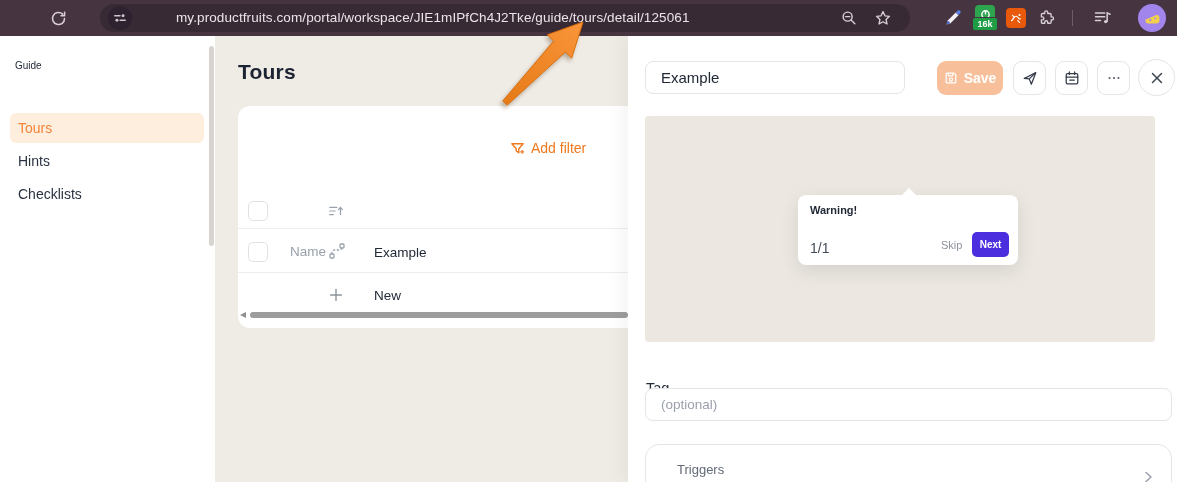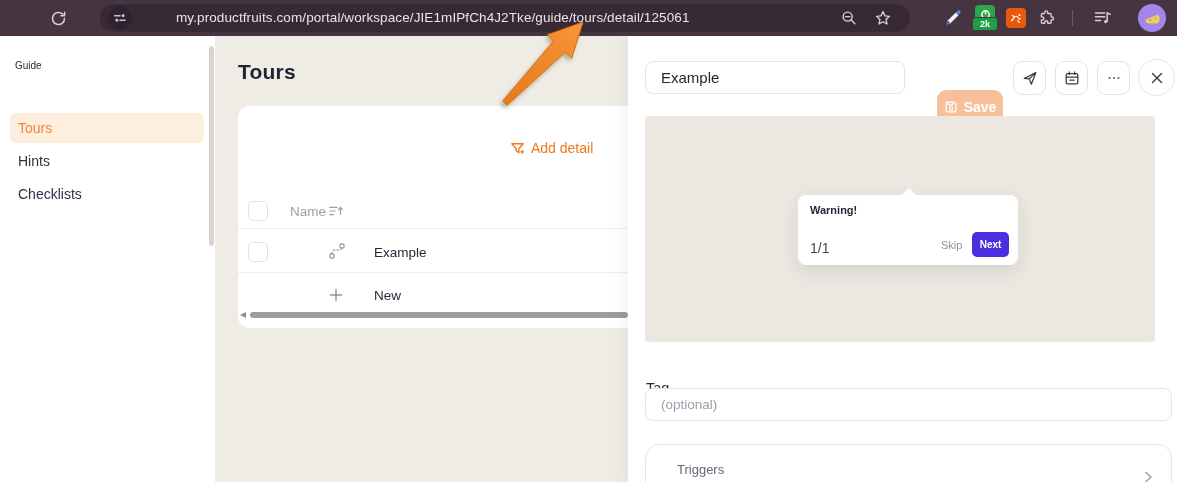--- a/index.html
+++ b/index.html
@@ -36,30 +36,30 @@
   
   .middle { left:215px; top:36px; width:413px; height:446px; background:#efece6; z-index:1; }
   .mid-title { left:23px; top:24px; font-size:21px; font-weight:600; color:#1c2433; letter-spacing:.2px; }
   .tours-card { left:23px; top:70px; width:390px; height:222px; background:#fff; border-radius:12px 0 0 12px; }
   .search-box { left:32px; top:26px; width:216px; height:33px; border:1px solid #e3e4e8; border-radius:8px; background:#fff; }
   .search-box input { position:absolute; left:32px; top:0; width:176px; height:31px; border:0; outline:0; font-family:"Liberation Sans",sans-serif; font-size:13px; color:#333b49; background:transparent; }
   .search-box input::placeholder { color:#9096a2; }
   .search-ic { left:11px; top:8px; width:16px; height:16px; color:#3c4350; }
   .add-filter { left:272px; top:32px; height:20px; display:flex; align-items:center; gap:6px; color:#f0791e; font-size:14px; cursor:pointer; background:none; border:0; font-family:"Liberation Sans",sans-serif; }
   .checkbox { width:20px; height:20px; border:1px solid #e1e2e6; border-radius:5px; background:#fff; }
-  .hdr-name { font-size:13.5px; color:#99a0ab; }
+  .hdr-name { font-size:13.5px; color:#99a0ab;margin-top:40px; }
   .row-divider { left:0; width:390px; height:1px; background:#ededee; }
   .cell-text { font-size:13.5px; color:#222a38; }
   .hscroll-thumb { left:12px; top:206px; width:378px; height:6px; border-radius:3px; background:#9d9d9d; }
   .hscroll-arrow { left:2px; top:206px; width:0; height:0; border-top:3.5px solid transparent; border-bottom:3.5px solid transparent; border-right:6px solid #8f8f8f; }
 
   
   .rpanel { left:628px; top:36px; width:549px; height:446px; background:#fff; box-shadow:-8px 0 16px rgba(0,0,0,.04); z-index:2; }
   .name-input { left:17px; top:25px; width:260px; height:33px; border:1px solid #e4e5e9; border-radius:8px; font-family:"Liberation Sans",sans-serif; font-size:15px; color:#202836; padding-left:15px; outline:none; background:#fff; }
-  .save-btn { left:309px; top:25px; width:66px; height:34px; border:0; border-radius:9px; background:#f7c09b; color:#fff; font-size:14px; font-weight:600; font-family:"Liberation Sans",sans-serif; display:flex; align-items:center; justify-content:center; gap:6px; cursor:pointer;margin-top:29px; }
+  .save-btn { left:309px; top:25px; width:66px; height:34px; border:0; border-radius:9px; background:#f7c09b; color:#fff; font-size:14px; font-weight:600; font-family:"Liberation Sans",sans-serif; display:flex; align-items:center; justify-content:center; gap:6px; cursor:pointer; }
   .icon-btn { top:25px; width:33px; height:34px; border:1px solid #e4e5e9; border-radius:9px; background:#fff; display:flex; align-items:center; justify-content:center; color:#333b49; cursor:pointer; }
   .close-btn { left:510px; top:23px; width:37px; height:37px; border:1px solid #e4e5e9; border-radius:50%; background:#fff; display:flex; align-items:center; justify-content:center; color:#333b49; cursor:pointer; }
   .preview { left:17px; top:80px; width:510px; height:226px; background:#ece8e1; border-radius:4px; }
   .tour-tip { left:153px; top:79px; width:220px; height:70px; background:#fff; border-radius:8px; box-shadow:0 6px 18px rgba(40,40,60,.12); }
   .tip-caret { left:104px; top:-7px; width:0; height:0; border-left:7px solid transparent; border-right:7px solid transparent; border-bottom:7px solid #fff; }
   .tip-title { left:12px; top:9px; font-size:11px; font-weight:600; color:#1f2735; }
   .tip-progress { left:12px; top:45px; font-size:14px; color:#434b59; }
   .tip-skip { left:143px; top:44px; font-size:11px; color:#8d939e; cursor:pointer; background:none; border:0; font-family:"Liberation Sans",sans-serif; }
   .tip-next { left:174px; top:37px; width:37px; height:25px; border:0; border-radius:5px; background:#4b2fdf; color:#fff; font-size:10px; font-weight:700; font-family:"Liberation Sans",sans-serif; cursor:pointer; }
   .tag-label { left:18px; top:328px; font-size:14.5px; color:#222a38;margin-top:16px; }
@@ -113,21 +113,21 @@
           <path d="M15 6l2-2c.7-.7 2-.7 2.8 0 .7.8.7 2 0 2.8l-2 2z" fill="#5b7fe8"></path>
           <path d="M5 19l1-4 2 .9.9 2z" fill="#4a68c4"></path>
         </svg>
     </div>
     <div class="abs ext-green">
       <svg width="13" height="13" viewBox="0 0 16 16" fill="none" stroke="#ffffff" stroke-width="1.8">
           <circle cx="8" cy="8" r="4.5"></circle>
           <line x1="8" y1="3.5" x2="8" y2="8"></line>
         </svg>
     </div>
-    <div class="abs ext-badge">2k</div>
+    <div class="abs ext-badge">16k</div>
     <div class="abs ext-orange">
       <svg width="14" height="14" viewBox="0 0 16 16" fill="none" stroke="#ffffff" stroke-width="1.4" stroke-linecap="round">
           <path d="M3 11c2-1 2-5 5-5s2 4 5 3"></path>
           <path d="M4 5l2 2M10 11l2 2"></path>
           <circle cx="12" cy="4.5" r="1.2" fill="#fff" stroke="none"></circle>
         </svg>
     </div>
     <div class="abs tb-icon puzzle-btn">
       <svg width="18" height="18" viewBox="0 0 24 24" fill="none" stroke="currentColor" stroke-width="1.8" stroke-linejoin="round">
           <path d="M9 4.5a2 2 0 0 1 4 0V6h3a1.5 1.5 0 0 1 1.5 1.5v3h1.2a2 2 0 0 1 0 4H17.5v3A1.5 1.5 0 0 1 16 19h-3v-1.3a2 2 0 0 0-4 0V19H6a1.5 1.5 0 0 1-1.5-1.5v-3H5.8a2 2 0 0 0 0-4H4.5v-3A1.5 1.5 0 0 1 6 6h3z"></path>
@@ -169,21 +169,21 @@
   <div class="abs middle">
     <div class="abs mid-title">Tours</div>
     <div class="abs tours-card">
       <button class="abs add-filter">
         <span style="display:flex">
           <svg width="15" height="15" viewBox="0 0 16 16" fill="none" stroke="#f0791e" stroke-width="1.5" stroke-linejoin="round">
               <path d="M2 3h12l-4.6 5.2v4.3L6.6 10.6V8.2z"></path>
               <path d="M11 11.5h4M13 9.5v4" stroke-width="1.3"></path>
             </svg>
         </span>
-        <span>Add detail</span>
+        <span>Add filter</span>
       </button>
 
       <span class="abs checkbox" style="left:10px; top:95px"></span>
       <span class="abs hdr-name" style="left:52px; top:98px">Name</span>
       <span class="abs" style="left:90px; top:98px">
         <svg width="16" height="14" viewBox="0 0 18 14" fill="none" stroke="#9aa1ac" stroke-width="1.4" stroke-linecap="round">
             <line x1="2" y1="3" x2="10" y2="3"></line>
             <line x1="2" y1="7" x2="8" y2="7"></line>
             <line x1="2" y1="11" x2="6" y2="11"></line>
             <path d="M14 11V3M14 3l-2.2 2.4M14 3l2.2 2.4"></path>

